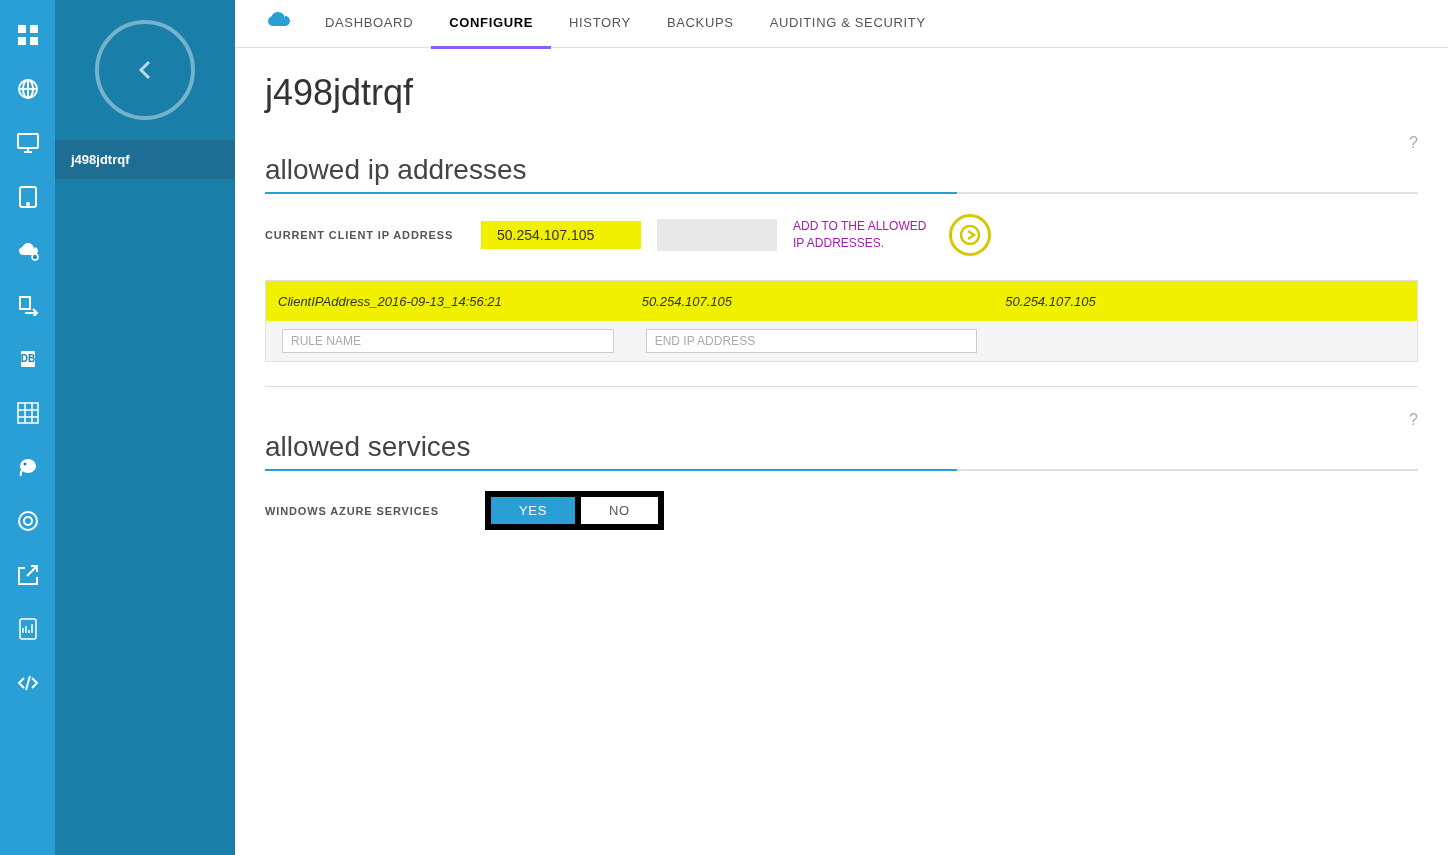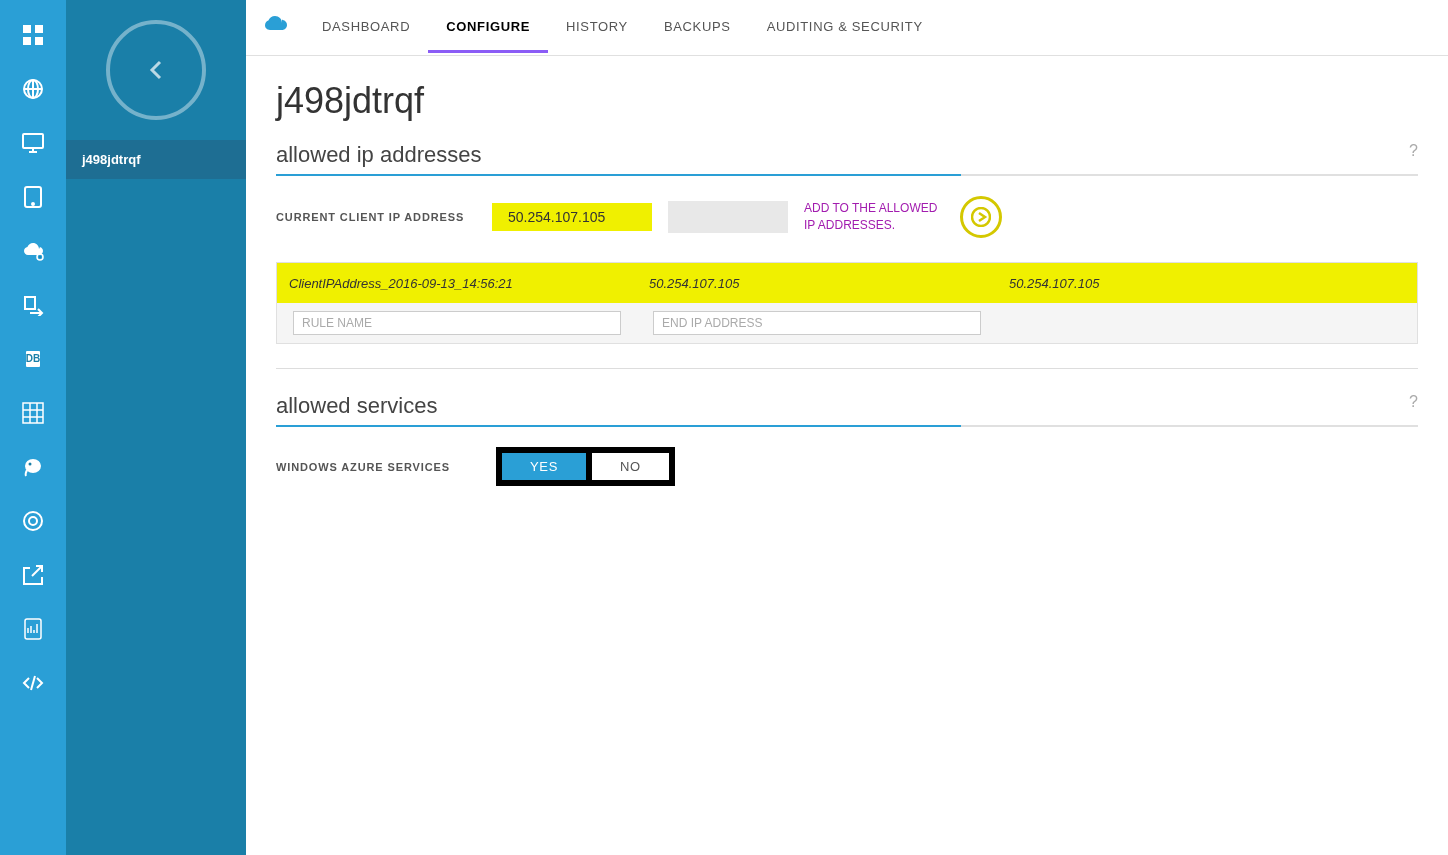--- a/index.html
+++ b/index.html
@@ -1,20 +1,20 @@
 <!DOCTYPE html>
 <html><head>
   <meta charset="utf-8">
   <style>
     * { box-sizing: border-box; margin: 0; padding: 0; }
     body { font-family: 'Segoe UI', Arial, sans-serif; display: flex; height: 855px; width: 1448px; overflow: hidden; background: #fff; }
 
     
     .sidebar {
-      width: 66px;
+      width: 55px;
       background: #2a9fd6;
       display: flex;
       flex-direction: column;
       align-items: center;
       padding-top: 10px;
       gap: 4px;
       flex-shrink: 0;
     }
     .sidebar-icon {
       width: 50px;
@@ -64,23 +64,23 @@
       background: #fff;
       display: flex;
       flex-direction: column;
       overflow-y: auto;
     }
 
     
     .top-nav {
       display: flex;
       align-items: center;
-      padding: 0 16px;
+      padding: 0 30px;
       border-bottom: 1px solid #e0e0e0;
-      height: 56px;
+      height: 48px;
       gap: 0;
       flex-shrink: 0;
     }
     .cloud-icon-nav {
       color: #2a9fd6;
       font-size: 22px;
       margin-right: 16px;
     }
     .nav-tab {
       padding: 0 18px;
@@ -108,24 +108,25 @@
       padding: 24px 30px 10px 30px;
     }
 
     
     .content {
       padding: 10px 30px 30px 30px;
     }
 
     
     .section-title {
-      font-size: 22px;
+      font-size: 28px;
       font-weight: 200;
       color: #444;
       margin-bottom: 6px;
+      margin-top: 20px;
     }
     .section-divider {
       height: 2px;
       background: linear-gradient(to right, #2a9fd6 60%, #e0e0e0 60%);
       margin-bottom: 20px;
     }
 
     
     .client-ip-row {
       display: flex;

